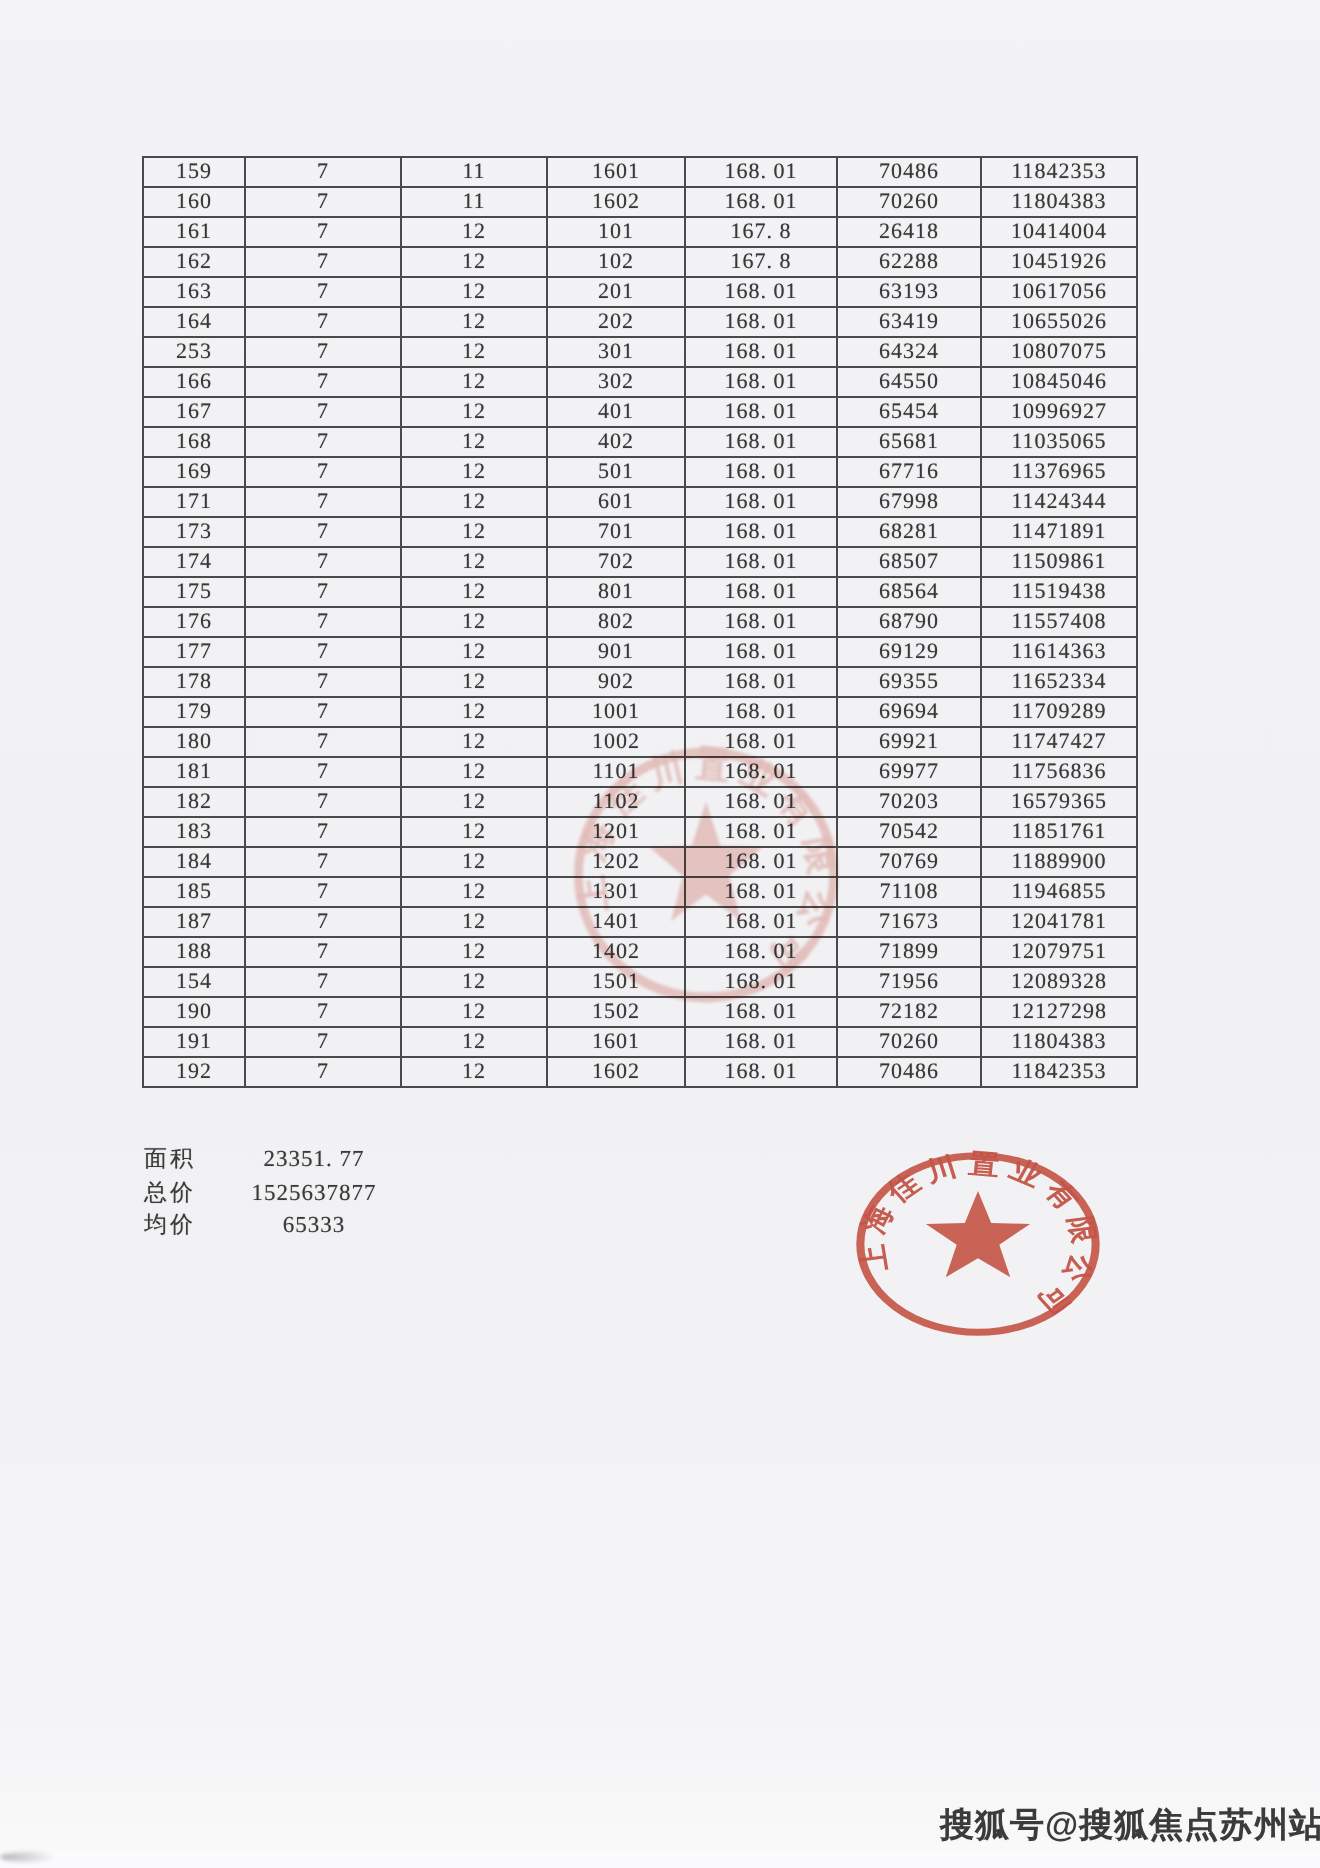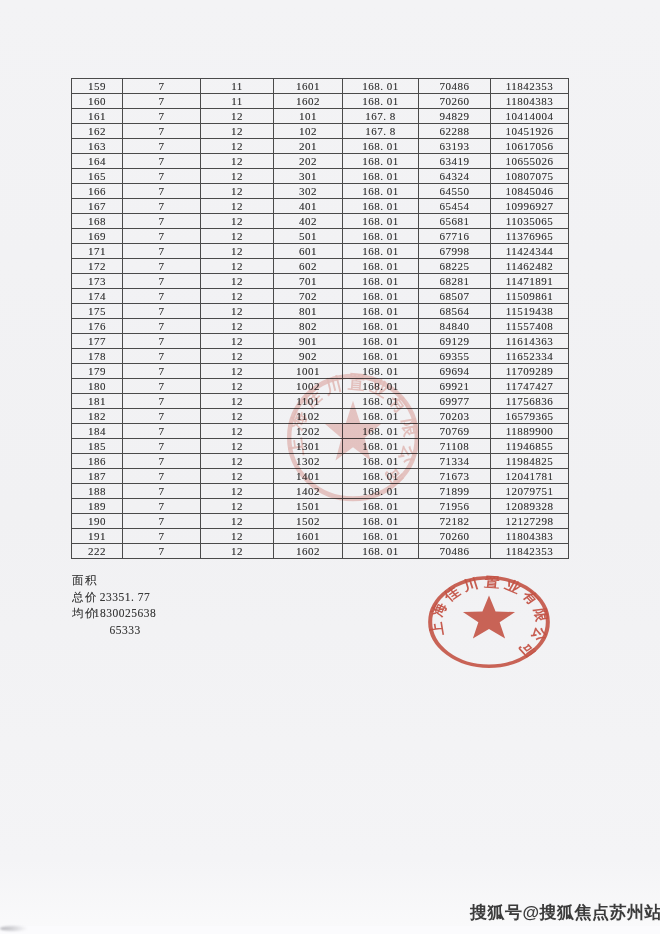--- a/index.html
+++ b/index.html
@@ -29,21 +29,21 @@
     text-shadow:0 0 0.5px rgba(70,70,70,.55);
     white-space:nowrap;
     overflow:hidden;
   }
   
   .summary{
     position:absolute;left:72px;top:572px;
     font-size:11.5px;color:#3a3a3a;
     text-shadow:0 0 0.5px rgba(70,70,70,.5);
   }
-  .sum-row{display:flex;height:16.5px;line-height:16.5px;flex-direction:column;}
+  .sum-row{display:flex;height:16.5px;line-height:16.5px;}
   .sum-label{width:32px;letter-spacing:1.5px;}
   .sum-value{width:106px;text-align:center;letter-spacing:0.5px;}
   
   .seal{position:absolute;mix-blend-mode:multiply;pointer-events:none;}
   .seal-main{left:418px;top:569px;width:142px;height:106px;opacity:.88;filter:blur(.2px);}
   .seal-faint{left:276px;top:364px;width:154px;height:147px;opacity:.30;filter:blur(.7px);}
   .seal text{
     font-family:"Liberation Serif", serif;
     font-size:15px;font-weight:bold;letter-spacing:4.5px;
   }
@@ -101,21 +101,21 @@
           <td>168. 01</td>
           <td>70260</td>
           <td>11804383</td>
         </tr>
         <tr>
           <td>161</td>
           <td>7</td>
           <td>12</td>
           <td>101</td>
           <td>167. 8</td>
-          <td>94829</td>
+          <td>26418</td>
           <td>10414004</td>
         </tr>
         <tr>
           <td>162</td>
           <td>7</td>
           <td>12</td>
           <td>102</td>
           <td>167. 8</td>
           <td>62288</td>
           <td>10451926</td>
@@ -132,21 +132,21 @@
         <tr>
           <td>164</td>
           <td>7</td>
           <td>12</td>
           <td>202</td>
           <td>168. 01</td>
           <td>63419</td>
           <td>10655026</td>
         </tr>
         <tr>
-          <td>165</td>
+          <td>253</td>
           <td>7</td>
           <td>12</td>
           <td>301</td>
           <td>168. 01</td>
           <td>64324</td>
           <td>10807075</td>
         </tr>
         <tr>
           <td>166</td>
           <td>7</td>
@@ -186,29 +186,20 @@
         <tr>
           <td>171</td>
           <td>7</td>
           <td>12</td>
           <td>601</td>
           <td>168. 01</td>
           <td>67998</td>
           <td>11424344</td>
         </tr>
         <tr>
-          <td>172</td>
-          <td>7</td>
-          <td>12</td>
-          <td>602</td>
-          <td>168. 01</td>
-          <td>68225</td>
-          <td>11462482</td>
-        </tr>
-        <tr>
           <td>173</td>
           <td>7</td>
           <td>12</td>
           <td>701</td>
           <td>168. 01</td>
           <td>68281</td>
           <td>11471891</td>
         </tr>
         <tr>
           <td>174</td>
@@ -227,21 +218,21 @@
           <td>168. 01</td>
           <td>68564</td>
           <td>11519438</td>
         </tr>
         <tr>
           <td>176</td>
           <td>7</td>
           <td>12</td>
           <td>802</td>
           <td>168. 01</td>
-          <td>84840</td>
+          <td>68790</td>
           <td>11557408</td>
         </tr>
         <tr>
           <td>177</td>
           <td>7</td>
           <td>12</td>
           <td>901</td>
           <td>168. 01</td>
           <td>69129</td>
           <td>11614363</td>
@@ -285,66 +276,66 @@
         <tr>
           <td>182</td>
           <td>7</td>
           <td>12</td>
           <td>1102</td>
           <td>168. 01</td>
           <td>70203</td>
           <td>16579365</td>
         </tr>
         <tr>
+          <td>183</td>
+          <td>7</td>
+          <td>12</td>
+          <td>1201</td>
+          <td>168. 01</td>
+          <td>70542</td>
+          <td>11851761</td>
+        </tr>
+        <tr>
           <td>184</td>
           <td>7</td>
           <td>12</td>
           <td>1202</td>
           <td>168. 01</td>
           <td>70769</td>
           <td>11889900</td>
         </tr>
         <tr>
           <td>185</td>
           <td>7</td>
           <td>12</td>
           <td>1301</td>
           <td>168. 01</td>
           <td>71108</td>
           <td>11946855</td>
         </tr>
         <tr>
-          <td>186</td>
-          <td>7</td>
-          <td>12</td>
-          <td>1302</td>
-          <td>168. 01</td>
-          <td>71334</td>
-          <td>11984825</td>
-        </tr>
-        <tr>
           <td>187</td>
           <td>7</td>
           <td>12</td>
           <td>1401</td>
           <td>168. 01</td>
           <td>71673</td>
           <td>12041781</td>
         </tr>
         <tr>
           <td>188</td>
           <td>7</td>
           <td>12</td>
           <td>1402</td>
           <td>168. 01</td>
           <td>71899</td>
           <td>12079751</td>
         </tr>
         <tr>
-          <td>189</td>
+          <td>154</td>
           <td>7</td>
           <td>12</td>
           <td>1501</td>
           <td>168. 01</td>
           <td>71956</td>
           <td>12089328</td>
         </tr>
         <tr>
           <td>190</td>
           <td>7</td>
@@ -357,39 +348,39 @@
         <tr>
           <td>191</td>
           <td>7</td>
           <td>12</td>
           <td>1601</td>
           <td>168. 01</td>
           <td>70260</td>
           <td>11804383</td>
         </tr>
         <tr>
-          <td>222</td>
+          <td>192</td>
           <td>7</td>
           <td>12</td>
           <td>1602</td>
           <td>168. 01</td>
           <td>70486</td>
           <td>11842353</td>
         </tr>
       </tbody>
   </table>
 
   <div class="summary">
       <div class="sum-row">
         <span class="sum-label">面积</span>
         <span class="sum-value">23351. 77</span>
       </div>
       <div class="sum-row">
         <span class="sum-label">总价</span>
-        <span class="sum-value">1830025638</span>
+        <span class="sum-value">1525637877</span>
       </div>
       <div class="sum-row">
         <span class="sum-label">均价</span>
         <span class="sum-value">65333</span>
       </div>
     </div>
 
   <svg class="seal seal-faint" viewBox="0 0 140 120" preserveAspectRatio="none">
     <path id="seal-arc-2" d="M 27.4 76.9 A 47 40 0 1 1 97.0 92.8" fill="none"></path>
     <ellipse cx="70" cy="60" rx="58" ry="50" fill="none" stroke="#c8402f" stroke-width="4" stroke-opacity=".85"></ellipse>

